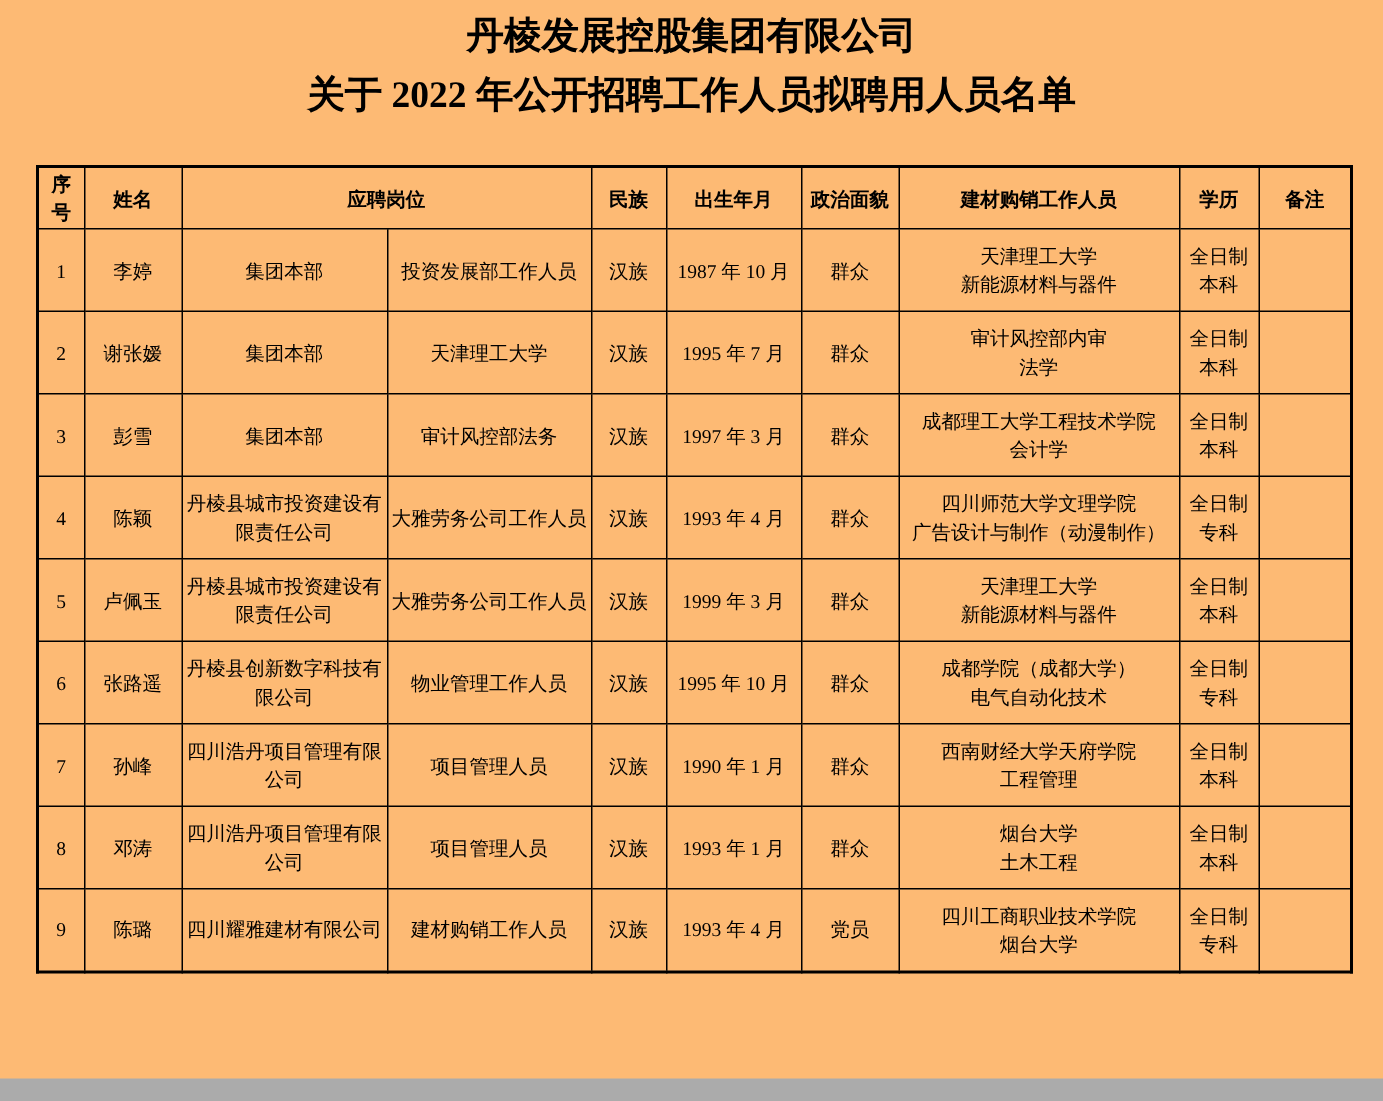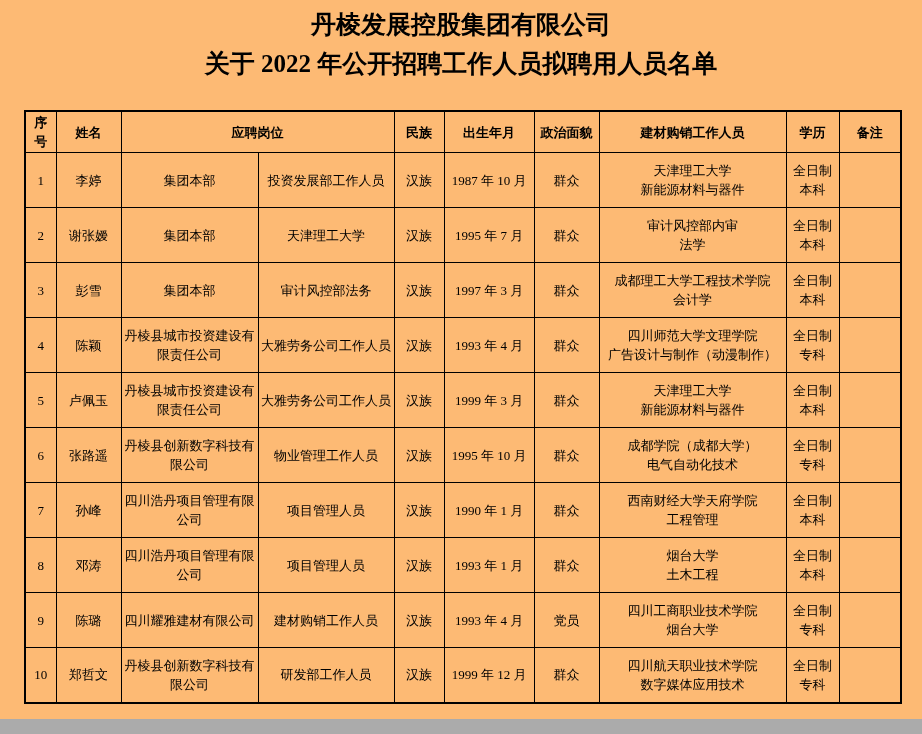--- a/index.html
+++ b/index.html
@@ -208,31 +208,17 @@
     <td>建材购销工作人员</td>
     <td>汉族</td>
     <td>1993 年 4 月</td>
     <td>党员</td>
     <td>四川工商职业技术学院
 烟台大学</td>
     <td>全日制
 专科</td>
     <td></td>
   </tr>
-        <tr>
-    <td>10</td>
-    <td>郑哲文</td>
-    <td>丹棱县创新数字科技有限公司</td>
-    <td>研发部工作人员</td>
-    <td>汉族</td>
-    <td>1999 年 12 月</td>
-    <td>群众</td>
-    <td>四川航天职业技术学院
-数字媒体应用技术</td>
-    <td>全日制
-专科</td>
-    <td></td>
-  </tr>
       </tbody>
   </table>
 
   <div class="bottom-bar"></div>
 </div>
 
 </body></html>

